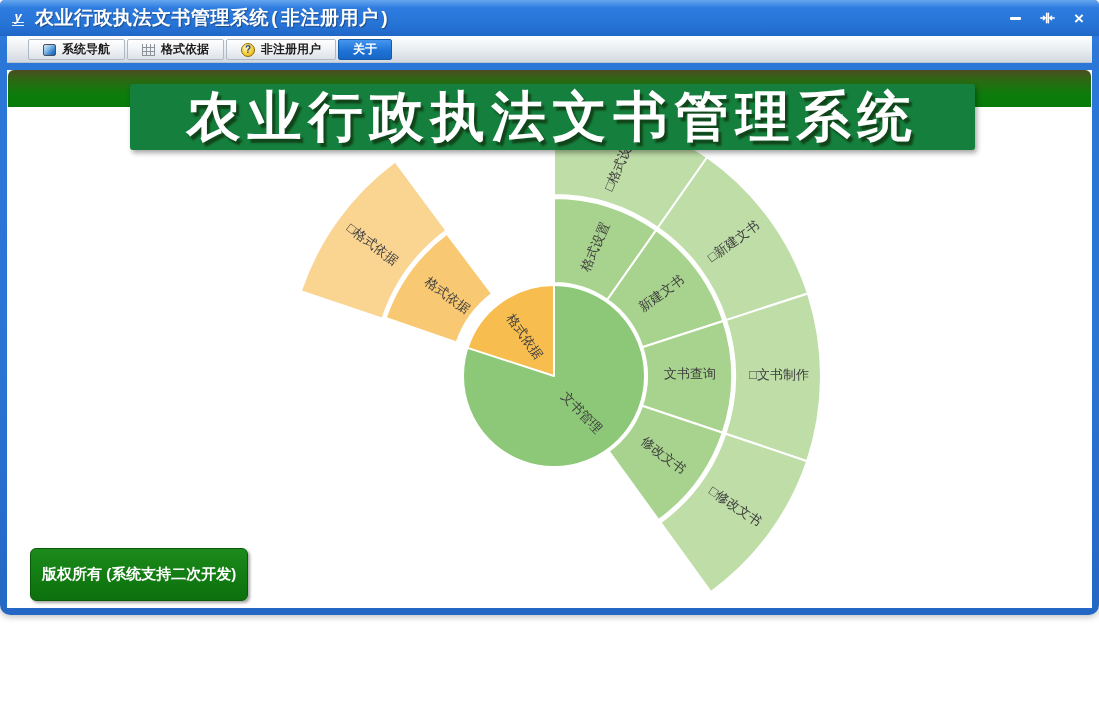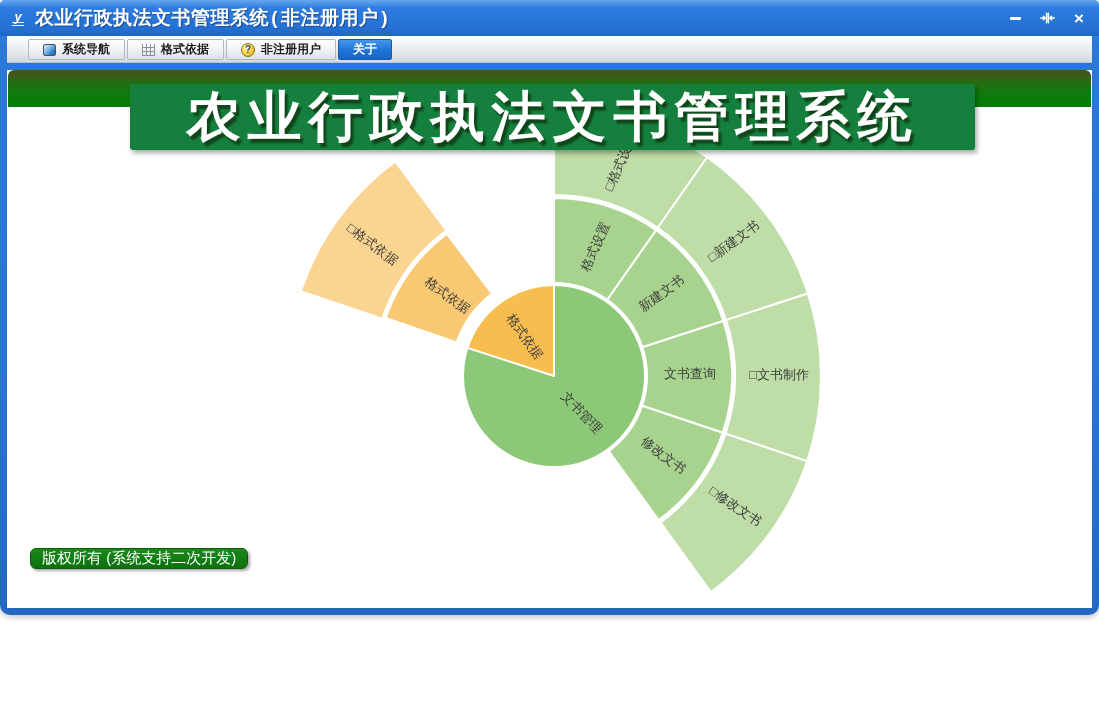--- a/index.html
+++ b/index.html
@@ -62,22 +62,22 @@
                   background:linear-gradient(180deg,#4a4d20 0%,#2a6a12 30%,#0d7c0c 65%,#087a08 100%); }
   .banner-box { position:absolute; left:130px; top:84px; width:845px; height:66px; z-index:11;
                 background:#15803d; border-radius:3px;
                 display:flex; align-items:center; justify-content:center;
                 box-shadow:2px 3px 5px rgba(0,0,0,.35); }
   .banner-box .t { color:#ffffff; font-size:54px; font-weight:800; letter-spacing:7px;
                    white-space:nowrap; text-shadow:3px 4px 2px rgba(15,35,8,.65); }
 
   .badge-copy { position:absolute; left:30px; top:548px; z-index:12;
                 background:linear-gradient(180deg,#1c8a1c 0%,#117a11 60%,#0d700d 100%);
-                border:1px solid #0a5a0a; border-radius:6px; padding:0 11px;
-                color:#fff; font-size:15px; font-weight:normal; white-space:nowrap;
+                border:1px solid #0a5a0a; border-radius:6px; padding:16px 11px;
+                color:#fff; font-size:15px; font-weight:bold; white-space:nowrap;
                 box-shadow:2px 2px 3px rgba(0,0,0,.35); }
   .badge-slogan { position:absolute; left:848px; top:522px; width:232px; height:56px; z-index:12;
                   background:linear-gradient(180deg,#1a8a1a 0%,#0f7c0f 55%,#0b700b 100%);
                   border:1px solid #0a5a0a; border-radius:6px;
                   display:flex; align-items:center; justify-content:center;
                   color:#fff; font-size:26px; font-weight:bold; white-space:nowrap;
                   text-shadow:1px 2px 1px rgba(0,0,0,.4);
                   box-shadow:2px 3px 4px rgba(0,0,0,.35); }
 </style>
 </head>

